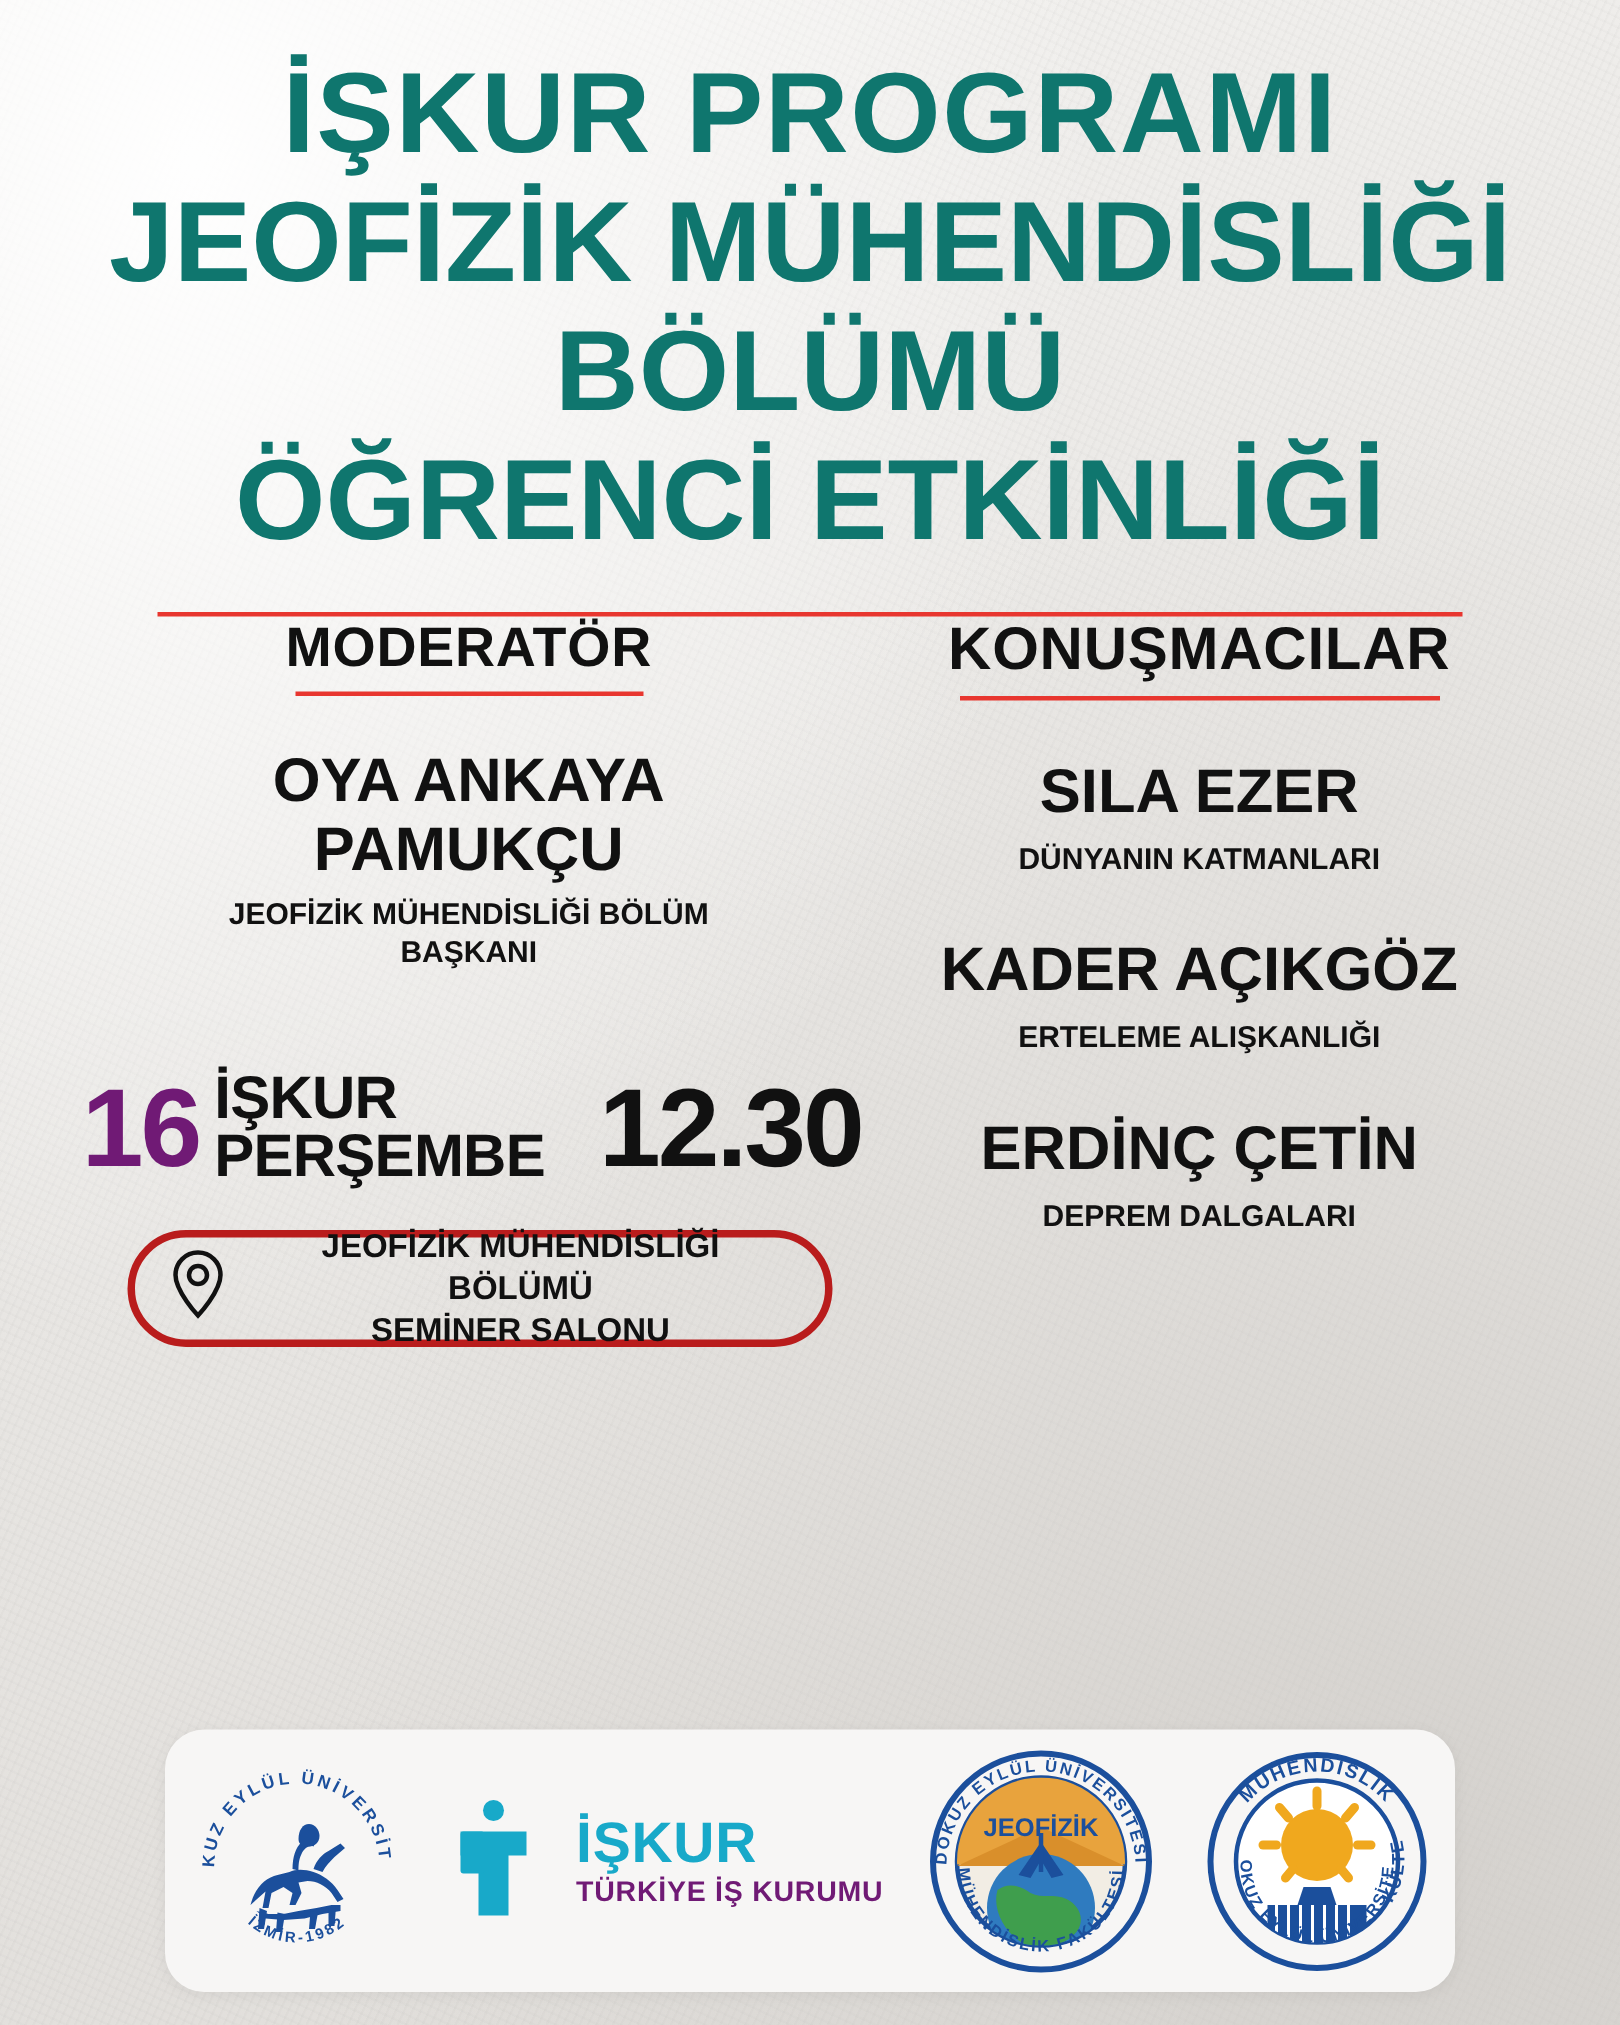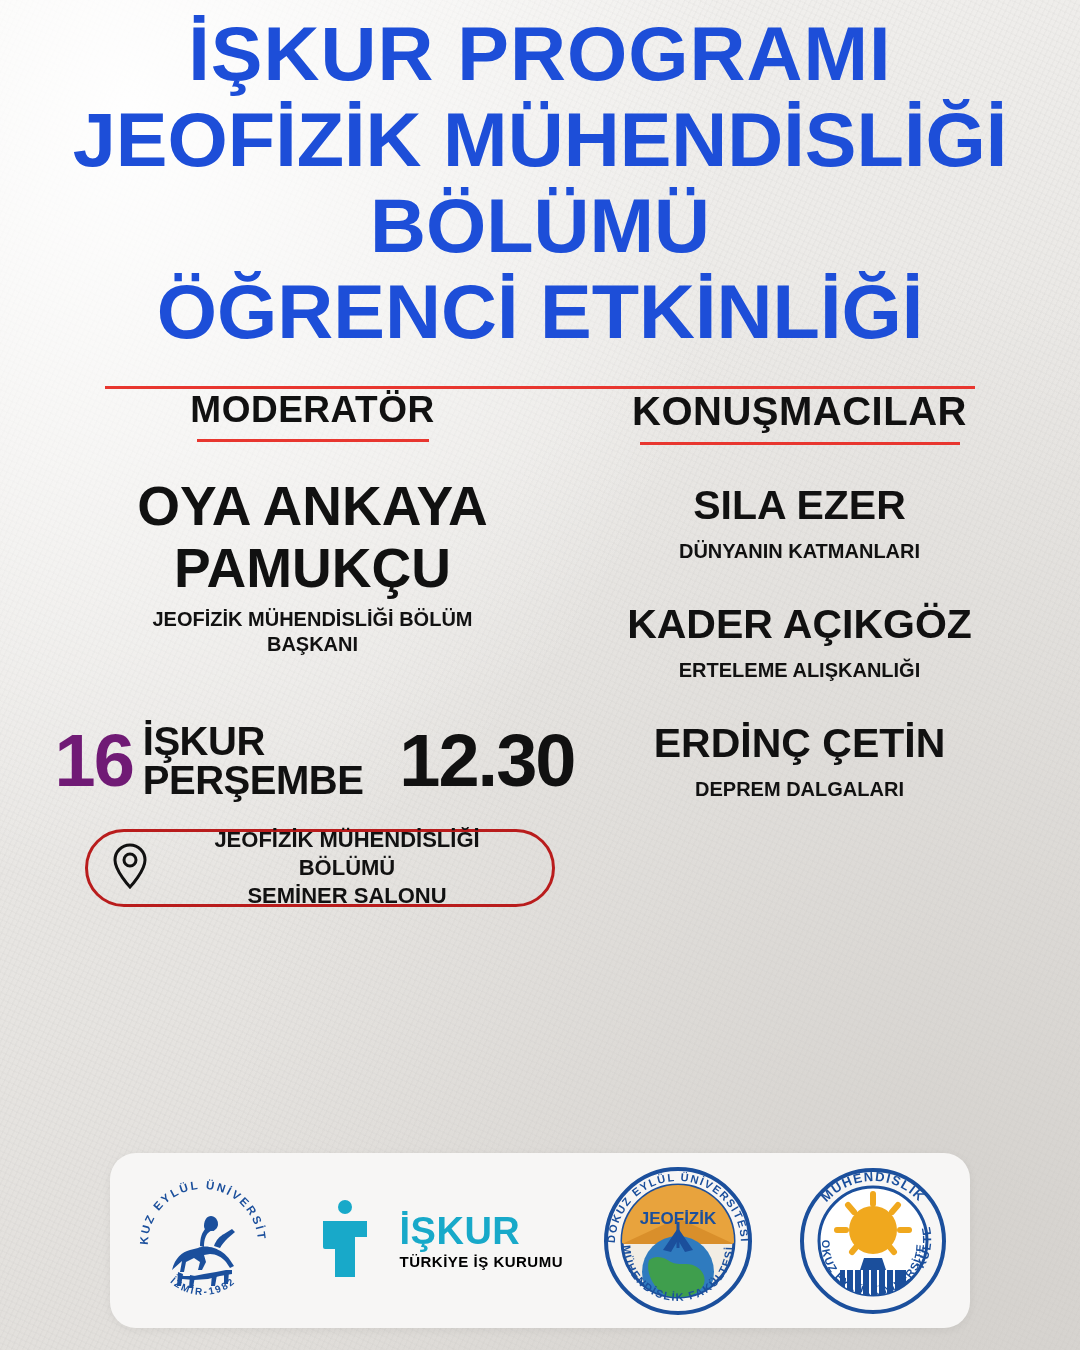--- a/index.html
+++ b/index.html
@@ -33,23 +33,23 @@
     position: relative;
     width: 1080px;
     height: 1350px;
     padding: 0 55px;
     display: flex;
     flex-direction: column;
   }
 
   
   .title-block {
-    margin-top: 16px;
+    margin-top: 38px;
     text-align: center;
-    color: #1d4ed8;
+    color: #0f766e;
     letter-spacing: 0px;
   }
   .title-line {
     font-weight: 800;
     font-stretch: condensed;
     line-height: 1.0;
     text-transform: uppercase;
     white-space: nowrap;
     transform: scaleX(1.02);
   }
@@ -84,21 +84,21 @@
 
   .head-rule {
     height: 3px;
     background: #e8362f;
     margin: 8px auto 0 auto;
   }
   .rule-left  { width: 232px; }
   .rule-right { width: 320px; }
 
   .person-name {
-    font-size: 55px;
+    font-size: 41px;
     font-weight: 800;
     color: #111;
     text-align: center;
     text-transform: uppercase;
     line-height: 1.12;
   }
   .person-role {
     font-size: 20px;
     font-weight: 700;
     color: #111;
@@ -148,21 +148,21 @@
     font-size: 74px;
     font-weight: 800;
     color: #111;
     letter-spacing: -2px;
     line-height: 0.9;
   }
 
   
   .location-pill {
     margin: 26px auto 0 auto;
-    border: 3px solid #b91c1c;
+    border: 5px solid #b91c1c;
     border-radius: 48px;
     height: 78px;
     width: 470px;
     display: flex;
     align-items: center;
     padding: 0 22px;
   }
   .pin-icon { flex: 0 0 auto; margin-right: 14px; }
   .location-text {
     font-size: 22px;
@@ -193,23 +193,23 @@
 
   .iskur-wrap { display: flex; align-items: center; }
   .iskur-text { margin-left: 25px; line-height: 1; }
   .iskur-main {
     font-size: 38px;
     font-weight: 800;
     color: #18a9c9;
     letter-spacing: 0.5px;
   }
   .iskur-sub {
-    font-size: 15px;
+    font-size: 19px;
     font-weight: 700;
-    color: #000000;
+    color: #701a75;
     letter-spacing: 0.5px;
     margin-top: 4px;
   }
 </style>
 </head>
 <body>
 
 <div class="texture"></div>
 
 <div class="poster">

